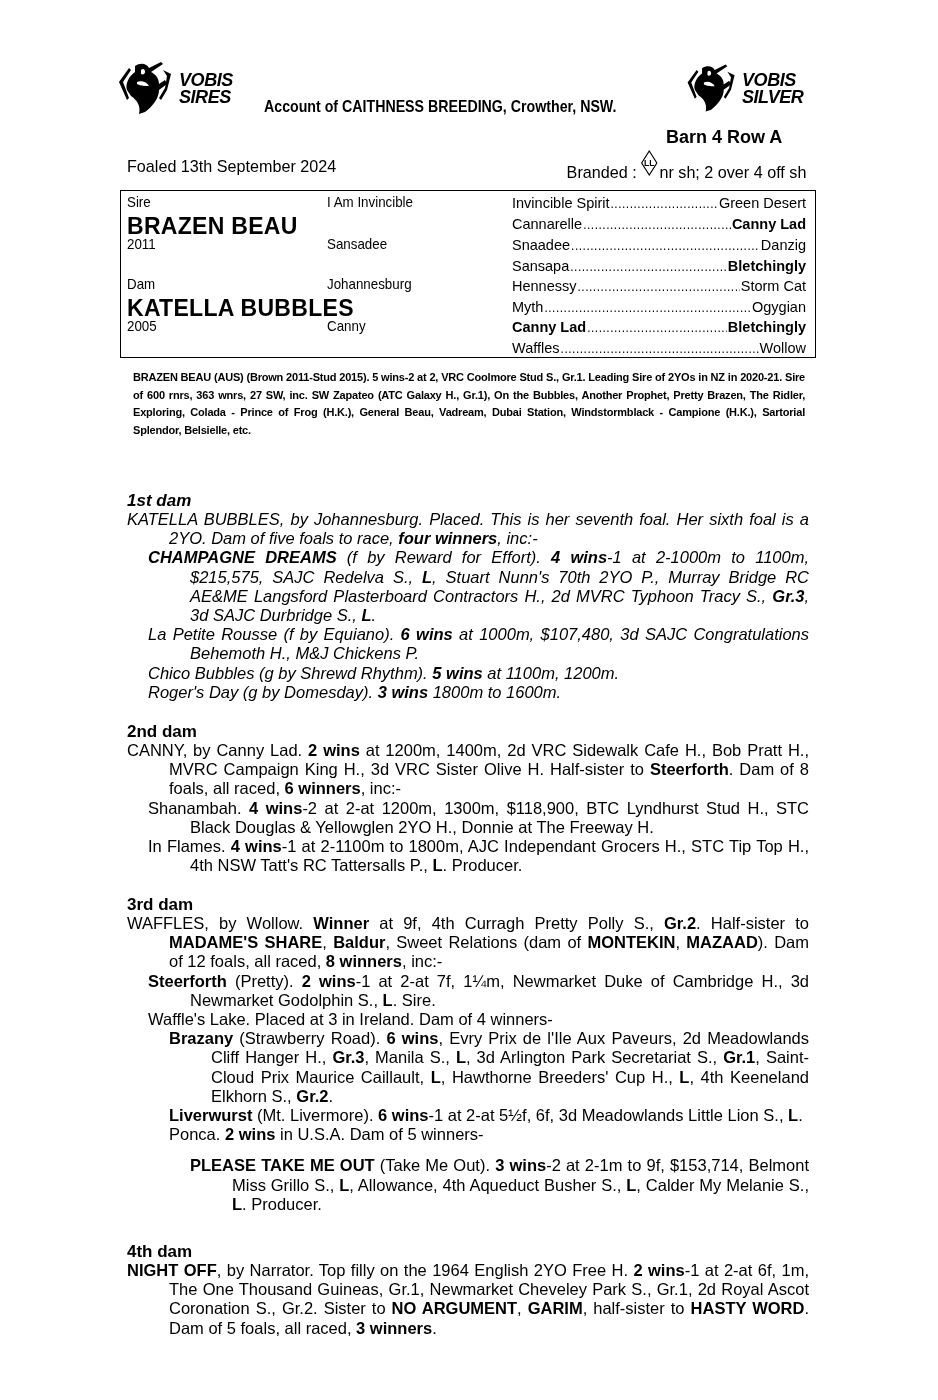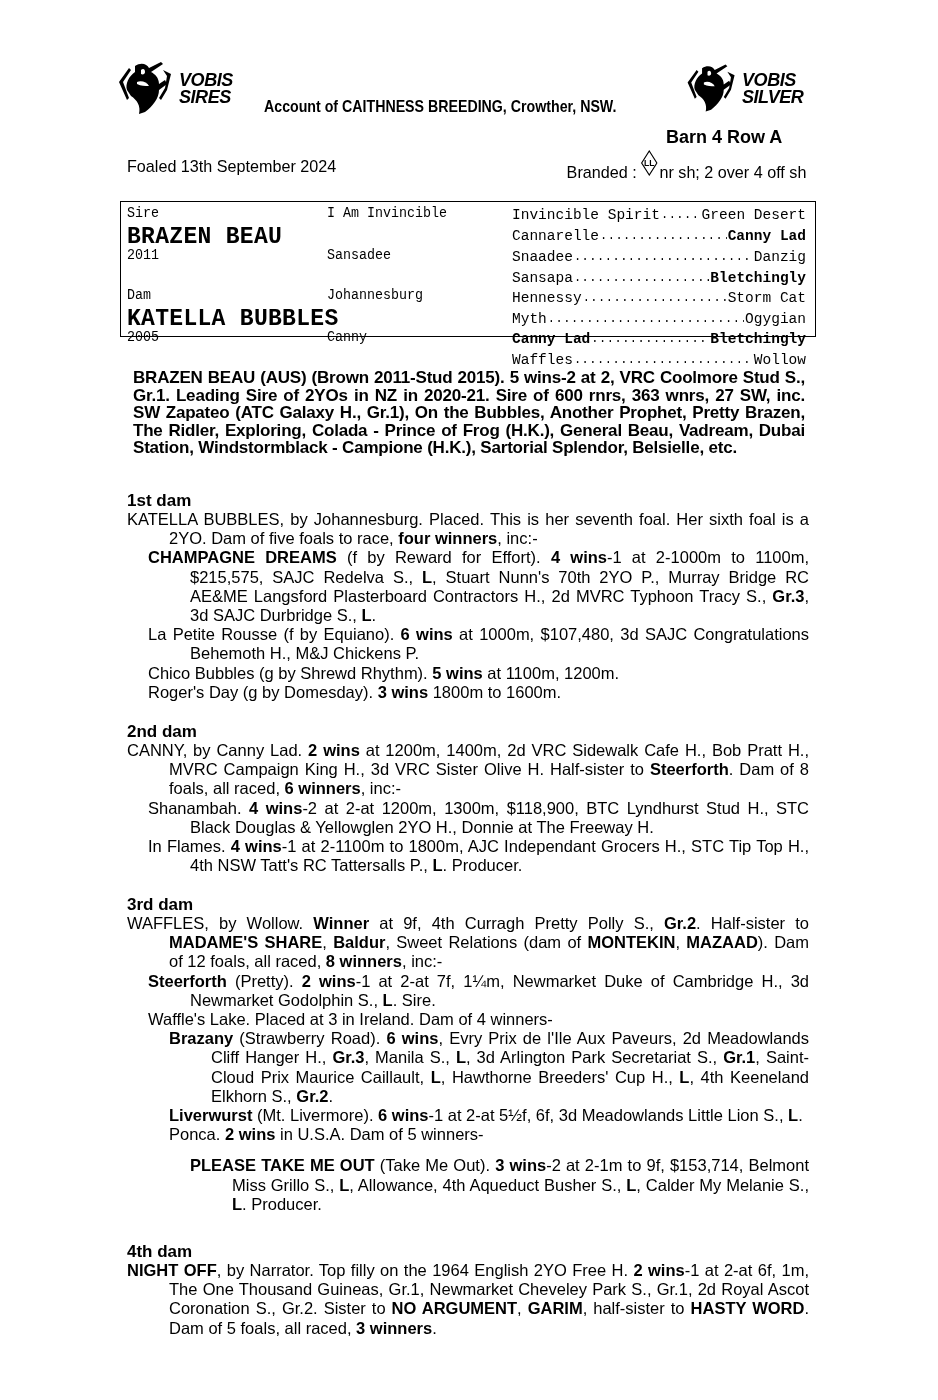--- a/index.html
+++ b/index.html
@@ -19,32 +19,32 @@
     .lot-num { font-weight: 900; font-size: 25px; letter-spacing: 0.2px; }
     .gst { font-size: 13.5px; margin-left: 5px; transform: scaleX(0.9); transform-origin: left; display: inline-block; width: 80px; }
     .horse-desc { font-weight: 900; font-size: 25px; margin-left: 0px; letter-spacing: 0.3px; }
     .barn { position: absolute; left: 666px; top: 127px; font-weight: bold; font-size: 18px; white-space: nowrap; }
 
     .foaled { position: absolute; left: 127px; top: 157px; font-size: 17px; transform: scaleX(0.95); transform-origin: left; white-space: nowrap; }
     .branded { position: absolute; right: 132px; top: 150px; font-size: 17px; white-space: nowrap; display: flex; align-items: flex-end; transform: scaleX(0.95); transform-origin: right; }
     .branded .brand-mark { display: inline-block; margin: 0 2px 2px 4px; }
 
     
-    .pedigree { position: absolute; left: 120px; top: 201px; width: 696px; height: 136px; border: 1.5px solid #000; box-sizing: border-box; font-family: Liberation Mono, monospace; }
+    .pedigree { position: absolute; left: 120px; top: 190px; width: 696px; height: 168px; border: 1.5px solid #000; box-sizing: border-box; }
     .ped-cell { position: absolute; white-space: nowrap; font-size: 14.5px; transform: scaleX(0.92); transform-origin: left; }
     .ped-big { font-weight: 900; font-size: 23px; letter-spacing: 0.3px; transform: none; }
     .ped-right { position: absolute; left: 391px; width: 294px; display: flex; align-items: baseline; font-size: 14.5px; white-space: nowrap; }
     .ped-right .name { flex: none; }
     .ped-right .dots { flex: 1; overflow: hidden; margin: 0 1px; height: 14px; position: relative; }
     .ped-right .dots::before { content: "...................................................................................................................................."; position: absolute; left: 0; bottom: -3px; font-size: 12px; letter-spacing: 0.5px; }
     .ped-right .sire { flex: none; }
     .b { font-weight: 900; }
 
     
-    .sire-para { position: absolute; left: 133px; top: 369px; width: 672px; font-weight: 900; font-size: 17px; line-height: 17.5px; text-align: justify; letter-spacing: -0.2px; }
+    .sire-para { position: absolute; left: 133px; top: 369px; width: 672px; font-weight: 900; font-size: 11px; line-height: 17.5px; text-align: justify; letter-spacing: -0.2px; }
 
     
     .section { position: absolute; left: 127px; width: 682px; font-size: 16.5px; line-height: 19.2px; }
     .section-title { font-weight: 900; font-size: 17px; line-height: 19px; }
     .entry { text-align: justify; }
     .lvl0 { padding-left: 42px; text-indent: -42px; }
     .lvl1 { padding-left: 63px; text-indent: -42px; }
     .lvl2 { padding-left: 84px; text-indent: -42px; }
     .lvl3 { padding-left: 105px; text-indent: -42px; margin-top: 12px; }
     .entry .bold { font-weight: 900; }
@@ -152,21 +152,21 @@
           <span class="name">Waffles</span>
           <span class="dots"></span>
           <span class="sire">Wollow</span>
         </div>
       </div>
   </div>
 
   <div class="sire-para">BRAZEN BEAU (AUS) (Brown 2011-Stud 2015). 5 wins-2 at 2, VRC Coolmore Stud S., Gr.1. Leading Sire of 2YOs in NZ in 2020-21. Sire of 600 rnrs, 363 wnrs, 27 SW, inc. SW Zapateo (ATC Galaxy H., Gr.1), On the Bubbles, Another Prophet, Pretty Brazen, The Ridler, Exploring, Colada - Prince of Frog (H.K.), General Beau, Vadream, Dubai Station, Windstormblack - Campione (H.K.), Sartorial Splendor, Belsielle, etc.</div>
 
   <div id="dams">
-      <div class="section" style="top: 491px;">
+      <div class="section" style="top: 491px; font-style: italic;">
         <div class="section-title">1st dam</div>
         <div class="entry lvl0"><span>KATELLA BUBBLES, by Johannesburg. Placed. This is her seventh foal. Her sixth foal is a 2YO. Dam of five foals to race, </span><span class="bold">four winners</span><span>, inc:-</span></div>
         <div class="entry lvl1"><span class="bold">CHAMPAGNE DREAMS</span><span> (f by Reward for Effort). </span><span class="bold">4 wins</span><span>-1 at 2-1000m to 1100m, $215,575, SAJC Redelva S., </span><span class="bold">L</span><span>, Stuart Nunn's 70th 2YO P., Murray Bridge RC AE&amp;ME Langsford Plasterboard Contractors H., 2d MVRC Typhoon Tracy S., </span><span class="bold">Gr.3</span><span>, 3d SAJC Durbridge S., </span><span class="bold">L</span><span>.</span></div>
         <div class="entry lvl1"><span>La Petite Rousse (f by Equiano). </span><span class="bold">6 wins</span><span> at 1000m, $107,480, 3d SAJC Congratulations Behemoth H., M&amp;J Chickens P.</span></div>
         <div class="entry lvl1"><span>Chico Bubbles (g by Shrewd Rhythm). </span><span class="bold">5 wins</span><span> at 1100m, 1200m.</span></div>
         <div class="entry lvl1"><span>Roger's Day (g by Domesday). </span><span class="bold">3 wins</span><span> 1800m to 1600m.</span></div>
       </div>
       <div class="section" style="top: 722px;">
         <div class="section-title">2nd dam</div>
         <div class="entry lvl0"><span>CANNY, by Canny Lad. </span><span class="bold">2 wins</span><span> at 1200m, 1400m, 2d VRC Sidewalk Cafe H., Bob Pratt H., MVRC Campaign King H., 3d VRC Sister Olive H. Half-sister to </span><span class="bold">Steerforth</span><span>. Dam of 8 foals, all raced, </span><span class="bold">6 winners</span><span>, inc:-</span></div>

